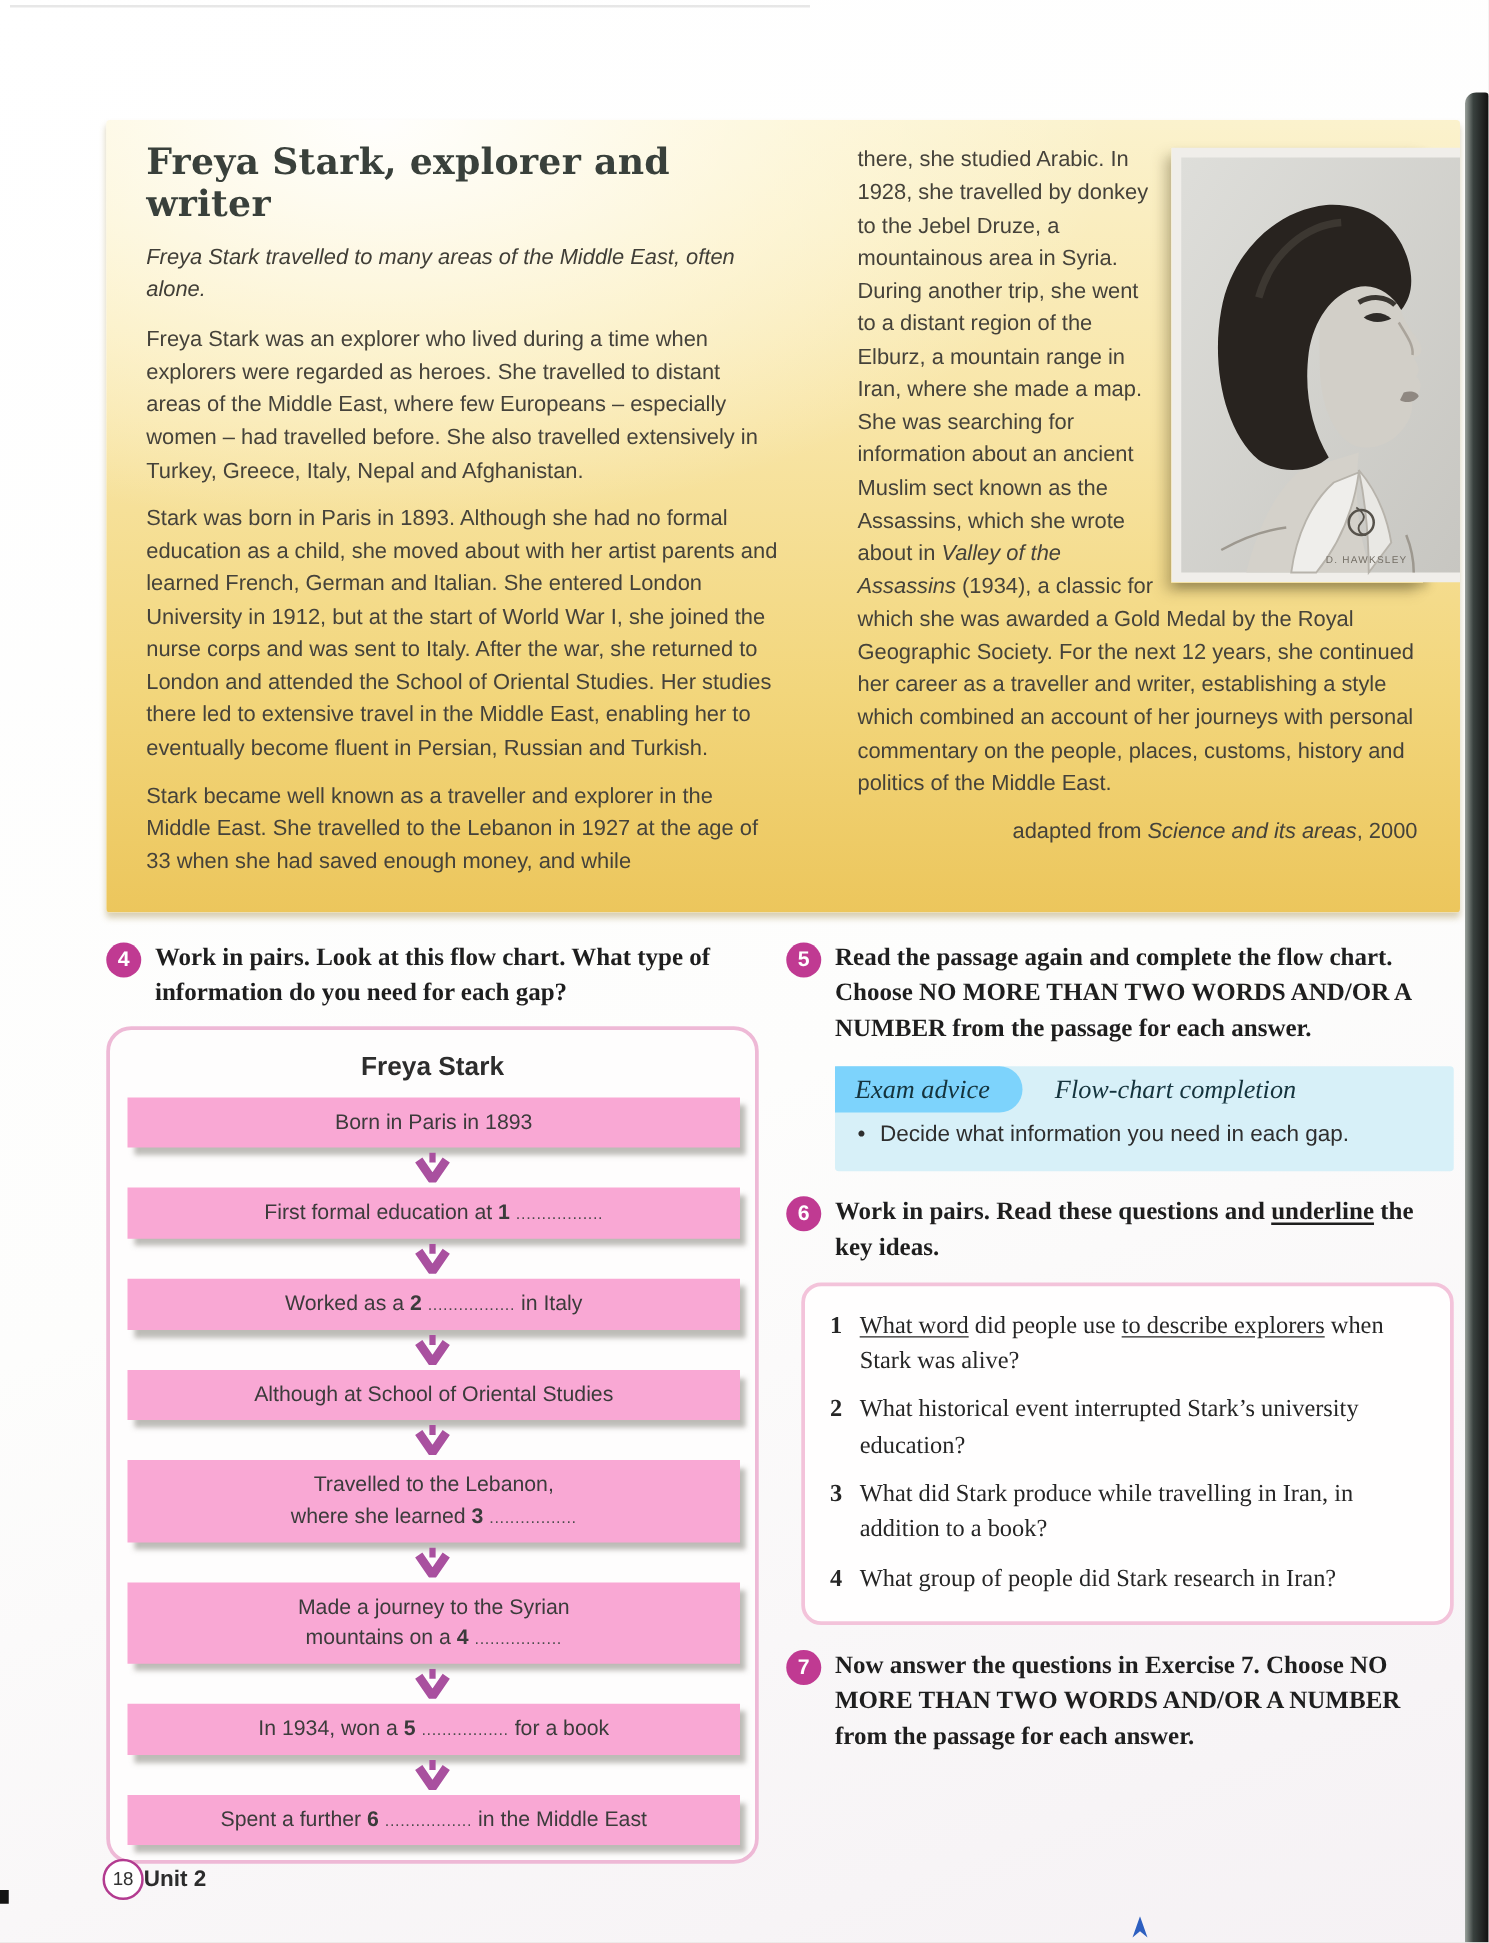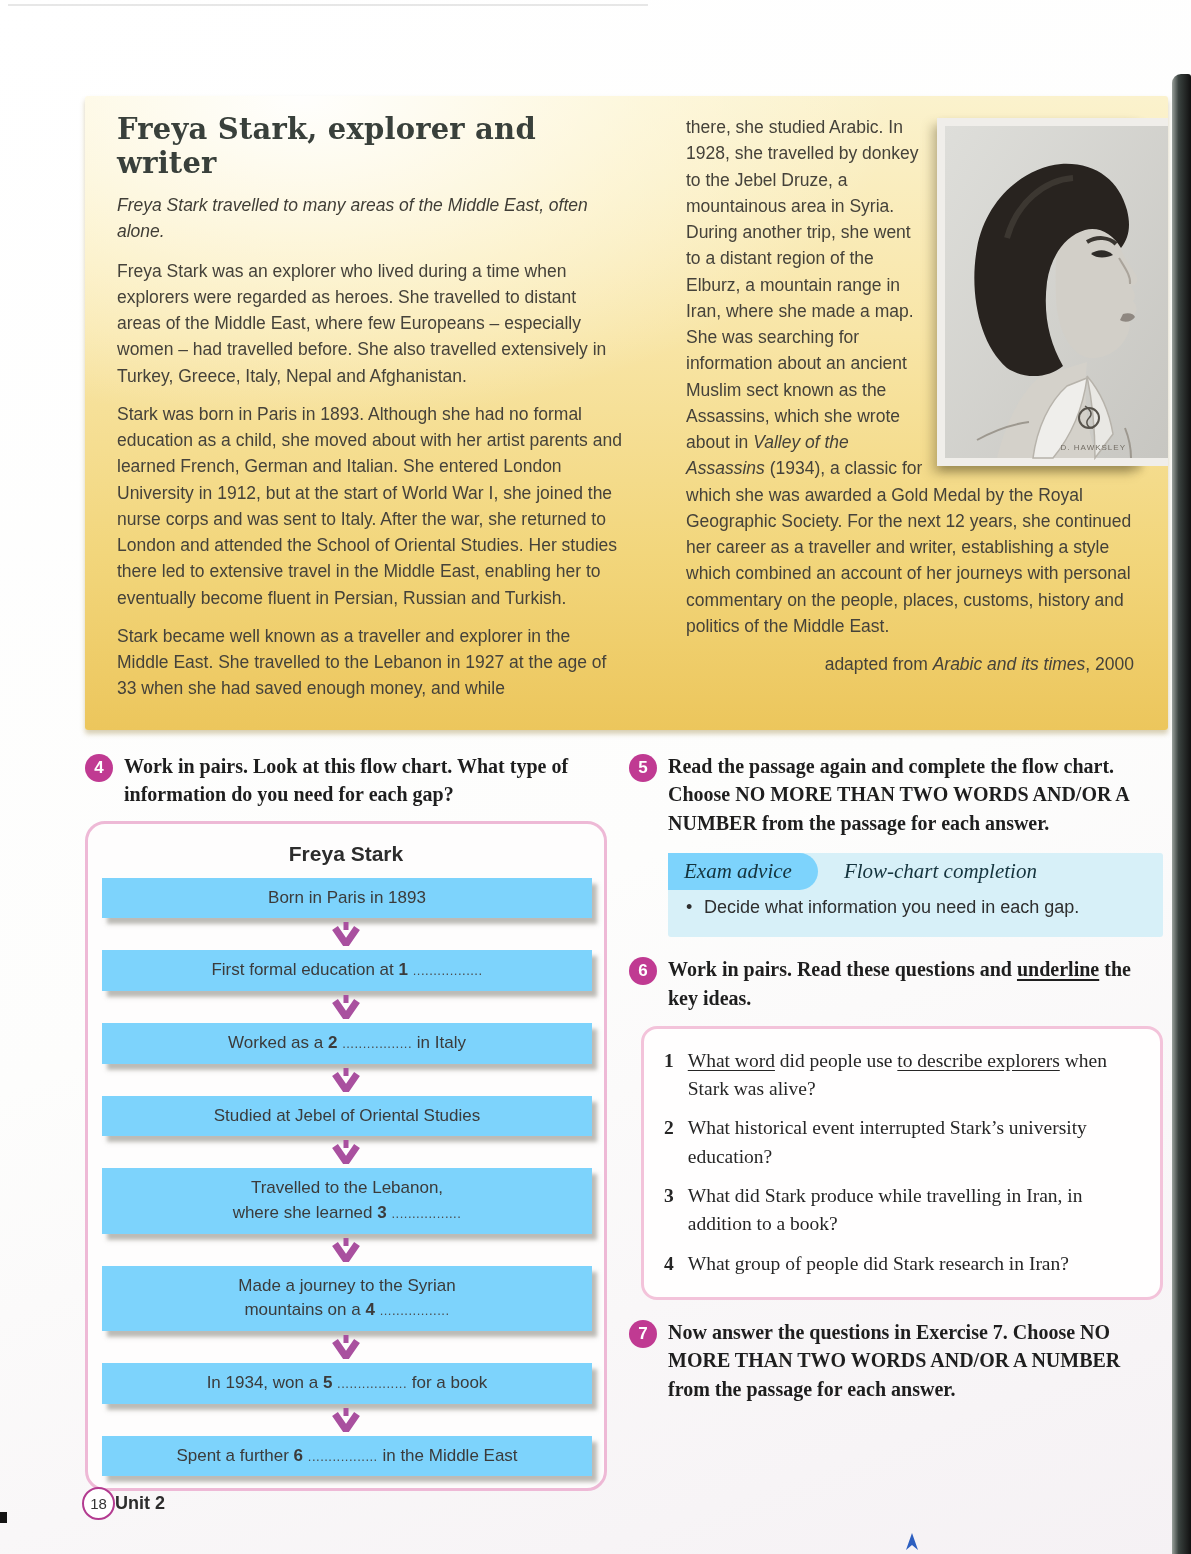--- a/index.html
+++ b/index.html
@@ -31,21 +31,21 @@
   .ex{display:flex;gap:11px;margin:0 0 12px;}
   .badge{width:28px;height:28px;border-radius:50%;background:#c03a92;color:#fff;flex-shrink:0;
     font:bold 17px/28px "Liberation Sans",sans-serif;text-align:center;margin-top:2px;}
   .ex-text{font-family:"Liberation Serif",serif;font-weight:bold;font-size:20px;line-height:1.42;
     color:#1e1e1e;margin:0;}
   .u{text-decoration:underline;text-underline-offset:3px;}
   
   .flowchart{border:3px solid #eeb9d6;border-radius:20px;background:#fefdfd;
     padding:14px 14px 12px;margin-top:10px;}
   .fc-title{text-align:center;font-weight:bold;font-size:21px;color:#2d2d2d;margin:4px 0 12px;}
-  .fc-box{width:478px;margin:0 auto;background:#7dd3fc;box-shadow:5px 6px 4px rgba(124,122,112,.5);
+  .fc-box{width:478px;margin:0 auto;background:#f9a8d4;box-shadow:5px 6px 4px rgba(124,122,112,.5);
     padding:8px 6px;text-align:center;font-size:17px;color:#3b3b3b;line-height:1.45;}
   .fc-arrow{display:block;margin:4px auto;}
   .dots{font-size:13px;letter-spacing:.5px;color:#4a4a4a;}
   
   .advice{background:#d7f0f8;border-radius:3px;margin:16px 0 18px 39px;padding:0 0 12px;}
   .advice-head{display:flex;align-items:center;gap:26px;margin-bottom:6px;}
   .advice-pill{background:#7dd3fc;border-radius:0 22px 22px 0;padding:6px 26px 6px 16px;
     font-family:"Liberation Serif",serif;font-style:italic;font-size:21px;color:#14333d;}
   .advice-topic{font-family:"Liberation Serif",serif;font-style:italic;font-size:21px;color:#14333d;}
   .advice ul{margin:4px 0 0 12px;padding:0;list-style:none;}
@@ -108,21 +108,21 @@
           <path d="M96 340 C100 310 112 284 130 268 L150 260 C146 290 134 318 116 340 Z" fill="#efeeeb" stroke="#b7b3ab" stroke-width="1.5"></path>
           <path d="M150 258 C162 272 172 292 176 316 L158 340 C158 310 155 282 150 258 Z" fill="#e9e8e4" stroke="#b7b3ab" stroke-width="1.5"></path>
           <path d="M40 322 C58 312 76 306 92 304" stroke="#9d988f" stroke-width="2" fill="none"></path>
           <path d="M188 310 C192 320 194 330 194 340" stroke="#9d988f" stroke-width="2" fill="none"></path>
           <circle cx="152" cy="300" r="10" fill="none" stroke="#56524b" stroke-width="2"></circle>
           <path d="M148 288 C154 292 156 296 152 300 C148 304 150 310 156 310" stroke="#56524b" stroke-width="1.5" fill="none"></path>
         </svg>
         <span class="sig">D. HAWKSLEY</span>
       </div>
       <p class="para" id="rpText"><span>there, she studied Arabic. In 1928, she travelled by donkey to the Jebel Druze, a mountainous area in Syria. During another trip, she went to a distant region of the Elburz, a mountain range in Iran, where she made a map. She was searching for information about an ancient Muslim sect known as the Assassins, which she wrote about in </span><span style="font-style: italic;">Valley of the Assassins</span><span> (1934), a classic for which she was awarded a Gold Medal by the Royal Geographic Society. For the next 12 years, she continued her career as a traveller and writer, establishing a style which combined an account of her journeys with personal commentary on the people, places, customs, history and politics of the Middle East.</span></p>
-      <p class="attribution" id="attribution"><span>adapted from </span><span style="font-style: italic;">Arabic and its times</span><span>, 2000</span></p>
+      <p class="attribution" id="attribution"><span>adapted from </span><span style="font-style: italic;">Science and its areas</span><span>, 2000</span></p>
     </div>
   </section>
 
   <div class="content">
 
     <div class="col-a">
       <div class="ex">
         <span class="badge">4</span>
         <p class="ex-text">Work in pairs. Look at this flow chart. What type of information do you need for each gap?</p>
       </div>
@@ -145,21 +145,21 @@
               <path d="M5 6 L16 22 L27 6" fill="none" stroke="#a9509f" stroke-width="7"></path>
             </svg>
             <div class="fc-box">
               <div><span>Worked as a </span><span style="font-weight: bold;">2</span><span> </span><span class="dots">.................</span><span> in Italy</span></div>
             </div>
             <svg class="fc-arrow" width="32" height="24" viewBox="0 0 32 24">
               <path d="M16 0 L16 8" stroke="#a9509f" stroke-width="5" fill="none"></path>
               <path d="M5 6 L16 22 L27 6" fill="none" stroke="#a9509f" stroke-width="7"></path>
             </svg>
             <div class="fc-box">
-              <div><span>Studied at Jebel of Oriental Studies</span></div>
+              <div><span>Although at School of Oriental Studies</span></div>
             </div>
             <svg class="fc-arrow" width="32" height="24" viewBox="0 0 32 24">
               <path d="M16 0 L16 8" stroke="#a9509f" stroke-width="5" fill="none"></path>
               <path d="M5 6 L16 22 L27 6" fill="none" stroke="#a9509f" stroke-width="7"></path>
             </svg>
             <div class="fc-box">
               <div><span>Travelled to the Lebanon,</span></div>
               <div><span>where she learned </span><span style="font-weight: bold;">3</span><span> </span><span class="dots">.................</span></div>
             </div>
             <svg class="fc-arrow" width="32" height="24" viewBox="0 0 32 24">

